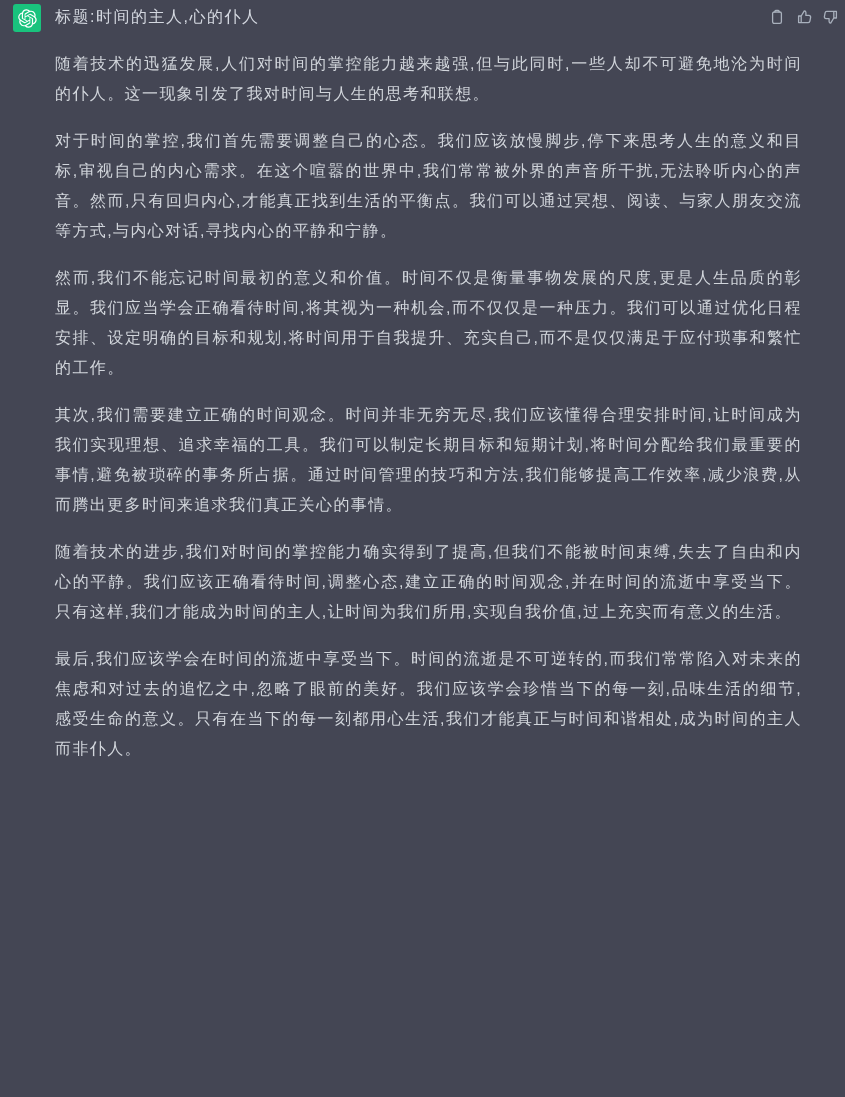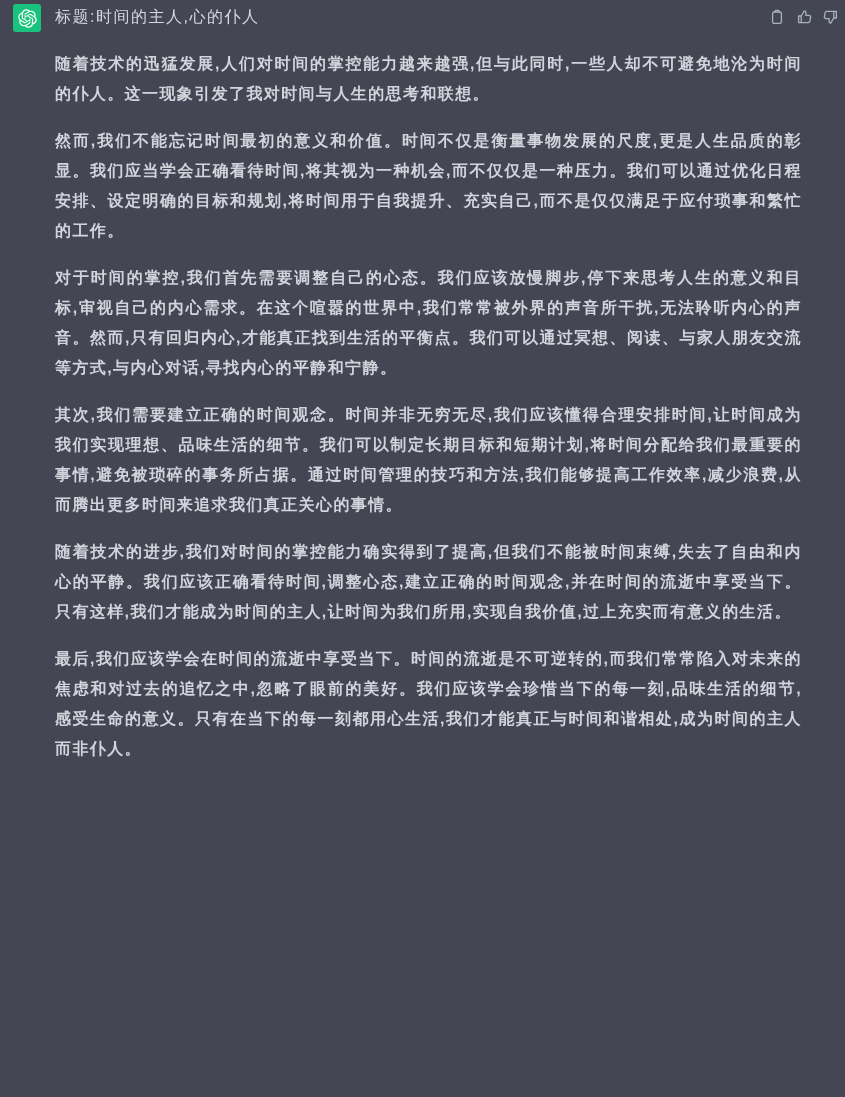--- a/index.html
+++ b/index.html
@@ -68,21 +68,20 @@
   }
   .actions svg { width: 16px; height: 16px; display: block; }
   .body-text p {
     font-size: 16px;
     line-height: 30px;
     letter-spacing: 1.4px;
     text-align: justify;
     max-width: 747px;
     margin: 17px 0 0 0;
     color: #d1d5db;
-    font-weight: bold;
   }
   .body-text p:first-child { margin-top: 17px; }
 </style>
 </head>
 <body>
 
 <div class="message">
 
   <div class="avatar">
     <span style="display:flex;">
@@ -119,21 +118,21 @@
                 <path d="M5.2 7 8.3 1.9c.88 0 1.6.72 1.6 1.6v2.9h3.1c1.02 0 1.8.92 1.62 1.93l-.72 3.9a1.65 1.65 0 0 1-1.62 1.35H5.2M5.2 7H2.6v6.58h2.6z"></path>
               </g>
             </svg>
           </span>
         </button>
       </div>
     </div>
 
     <div class="body-text">
       <p>随着技术的迅猛发展,人们对时间的掌控能力越来越强,但与此同时,一些人却不可避免地沦为时间的仆人。这一现象引发了我对时间与人生的思考和联想。</p>
+      <p>对于时间的掌控,我们首先需要调整自己的心态。我们应该放慢脚步,停下来思考人生的意义和目标,审视自己的内心需求。在这个喧嚣的世界中,我们常常被外界的声音所干扰,无法聆听内心的声音。然而,只有回归内心,才能真正找到生活的平衡点。我们可以通过冥想、阅读、与家人朋友交流等方式,与内心对话,寻找内心的平静和宁静。</p>
       <p>然而,我们不能忘记时间最初的意义和价值。时间不仅是衡量事物发展的尺度,更是人生品质的彰显。我们应当学会正确看待时间,将其视为一种机会,而不仅仅是一种压力。我们可以通过优化日程安排、设定明确的目标和规划,将时间用于自我提升、充实自己,而不是仅仅满足于应付琐事和繁忙的工作。</p>
-      <p>对于时间的掌控,我们首先需要调整自己的心态。我们应该放慢脚步,停下来思考人生的意义和目标,审视自己的内心需求。在这个喧嚣的世界中,我们常常被外界的声音所干扰,无法聆听内心的声音。然而,只有回归内心,才能真正找到生活的平衡点。我们可以通过冥想、阅读、与家人朋友交流等方式,与内心对话,寻找内心的平静和宁静。</p>
-      <p>其次,我们需要建立正确的时间观念。时间并非无穷无尽,我们应该懂得合理安排时间,让时间成为我们实现理想、品味生活的细节。我们可以制定长期目标和短期计划,将时间分配给我们最重要的事情,避免被琐碎的事务所占据。通过时间管理的技巧和方法,我们能够提高工作效率,减少浪费,从而腾出更多时间来追求我们真正关心的事情。</p>
+      <p>其次,我们需要建立正确的时间观念。时间并非无穷无尽,我们应该懂得合理安排时间,让时间成为我们实现理想、追求幸福的工具。我们可以制定长期目标和短期计划,将时间分配给我们最重要的事情,避免被琐碎的事务所占据。通过时间管理的技巧和方法,我们能够提高工作效率,减少浪费,从而腾出更多时间来追求我们真正关心的事情。</p>
       <p>随着技术的进步,我们对时间的掌控能力确实得到了提高,但我们不能被时间束缚,失去了自由和内心的平静。我们应该正确看待时间,调整心态,建立正确的时间观念,并在时间的流逝中享受当下。只有这样,我们才能成为时间的主人,让时间为我们所用,实现自我价值,过上充实而有意义的生活。</p>
       <p>最后,我们应该学会在时间的流逝中享受当下。时间的流逝是不可逆转的,而我们常常陷入对未来的焦虑和对过去的追忆之中,忽略了眼前的美好。我们应该学会珍惜当下的每一刻,品味生活的细节,感受生命的意义。只有在当下的每一刻都用心生活,我们才能真正与时间和谐相处,成为时间的主人而非仆人。</p>
     </div>
 
   </div>
 </div>
 
 </body></html>

